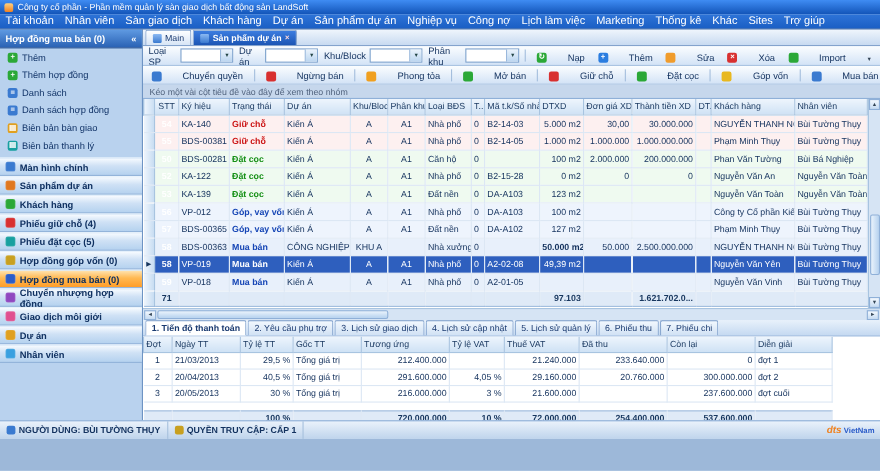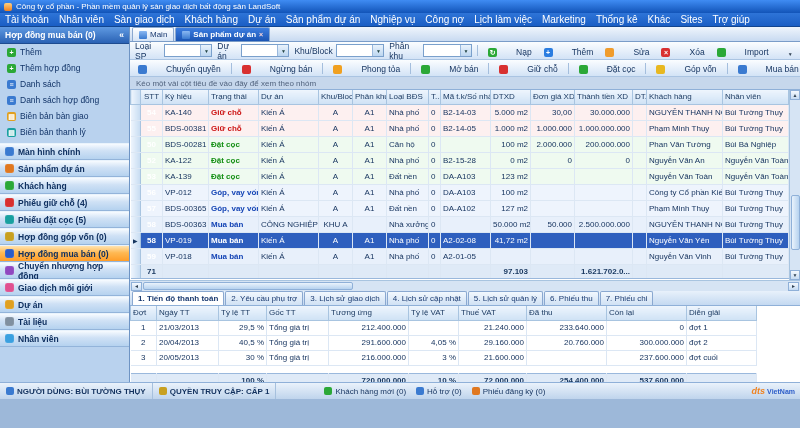--- a/index.html
+++ b/index.html
@@ -185,24 +185,20 @@
             <span class="nic" style="background: rgb(144, 72, 192);"></span>
             <span>Chuyển nhượng hợp đồng</span>
           </div>
           <div class="nav-item">
             <span class="nic" style="background: rgb(224, 80, 144);"></span>
             <span>Giao dịch môi giới</span>
           </div>
           <div class="nav-item">
             <span class="nic" style="background: rgb(224, 160, 32);"></span>
             <span>Dự án</span>
-          </div>
-          <div class="nav-item">
-            <span class="nic" style="background: rgb(128, 144, 160);"></span>
-            <span>Tài liệu</span>
           </div>
           <div class="nav-item">
             <span class="nic" style="background: rgb(58, 160, 224);"></span>
             <span>Nhân viên</span>
           </div>
         </div>
     </div>
 
     <div class="main">
       <div class="tabstrip" id="tabstrip">
@@ -487,39 +483,39 @@
                   <td class="ind"></td>
                   <td class="c-navy">58</td>
                   <td>BDS-00363</td>
                   <td class="s-blue">Mua bán</td>
                   <td>CÔNG NGHIỆP VISIP</td>
                   <td style="text-align: center;">KHU A</td>
                   <td style="text-align: center;"></td>
                   <td>Nhà xưởng</td>
                   <td>0</td>
                   <td></td>
-                  <td style="text-align: right;">50.000 m2</td>
+                  <td style="text-align: right; font-weight: bold;">50.000 m2</td>
                   <td style="text-align: right;">50.000</td>
                   <td style="text-align: right;">2.500.000.000</td>
                   <td></td>
                   <td>NGUYỄN THANH NGA</td>
                   <td>Bùi Tường Thụy</td>
                 </tr>
                 <tr class="sel">
                   <td class="ind">▶</td>
                   <td class="c-navy">58</td>
                   <td>VP-019</td>
                   <td class="s-blue">Mua bán</td>
                   <td>Kiến Á</td>
                   <td style="text-align: center;">A</td>
                   <td style="text-align: center;">A1</td>
                   <td>Nhà phố</td>
                   <td>0</td>
                   <td>A2-02-08</td>
-                  <td style="text-align: right;">41,72 m2</td>
+                  <td style="text-align: right;">49,39 m2</td>
                   <td style="text-align: right;"></td>
                   <td style="text-align: right;"></td>
                   <td></td>
                   <td>Nguyễn Văn Yên</td>
                   <td>Bùi Tường Thụy</td>
                 </tr>
                 <tr class="g-navy">
                   <td class="ind"></td>
                   <td class="c-navy">59</td>
                   <td>VP-018</td>
@@ -675,33 +671,19 @@
 
   <div class="statusbar">
     <div class="sb-sec">
       <span class="sbic" style="background:#3a7ad0;"></span>
       <span>NGƯỜI DÙNG: BÙI TƯỜNG THỤY</span>
     </div>
     <div class="sb-sec">
       <span class="sbic" style="background:#c8a020;"></span>
       <span>QUYỀN TRUY CẬP: CẤP 1</span>
     </div>
-    <div class="sb-links" id="sblinks">
-        <div class="sb-link">
-          <span class="sbic" style="background: rgb(43, 168, 55);"></span>
-          <span>Khách hàng mới (0)</span>
-        </div>
-        <div class="sb-link">
-          <span class="sbic" style="background: rgb(58, 122, 208);"></span>
-          <span>Hỗ trợ (0)</span>
-        </div>
-        <div class="sb-link">
-          <span class="sbic" style="background: rgb(224, 120, 32);"></span>
-          <span>Phiếu đăng ký (0)</span>
-        </div>
-      </div>
     <div class="brand">
       <span class="brand-logo">dts</span>
       <span class="brand-name">VietNam</span>
     </div>
   </div>
 
 </div>
 
 </body></html>

